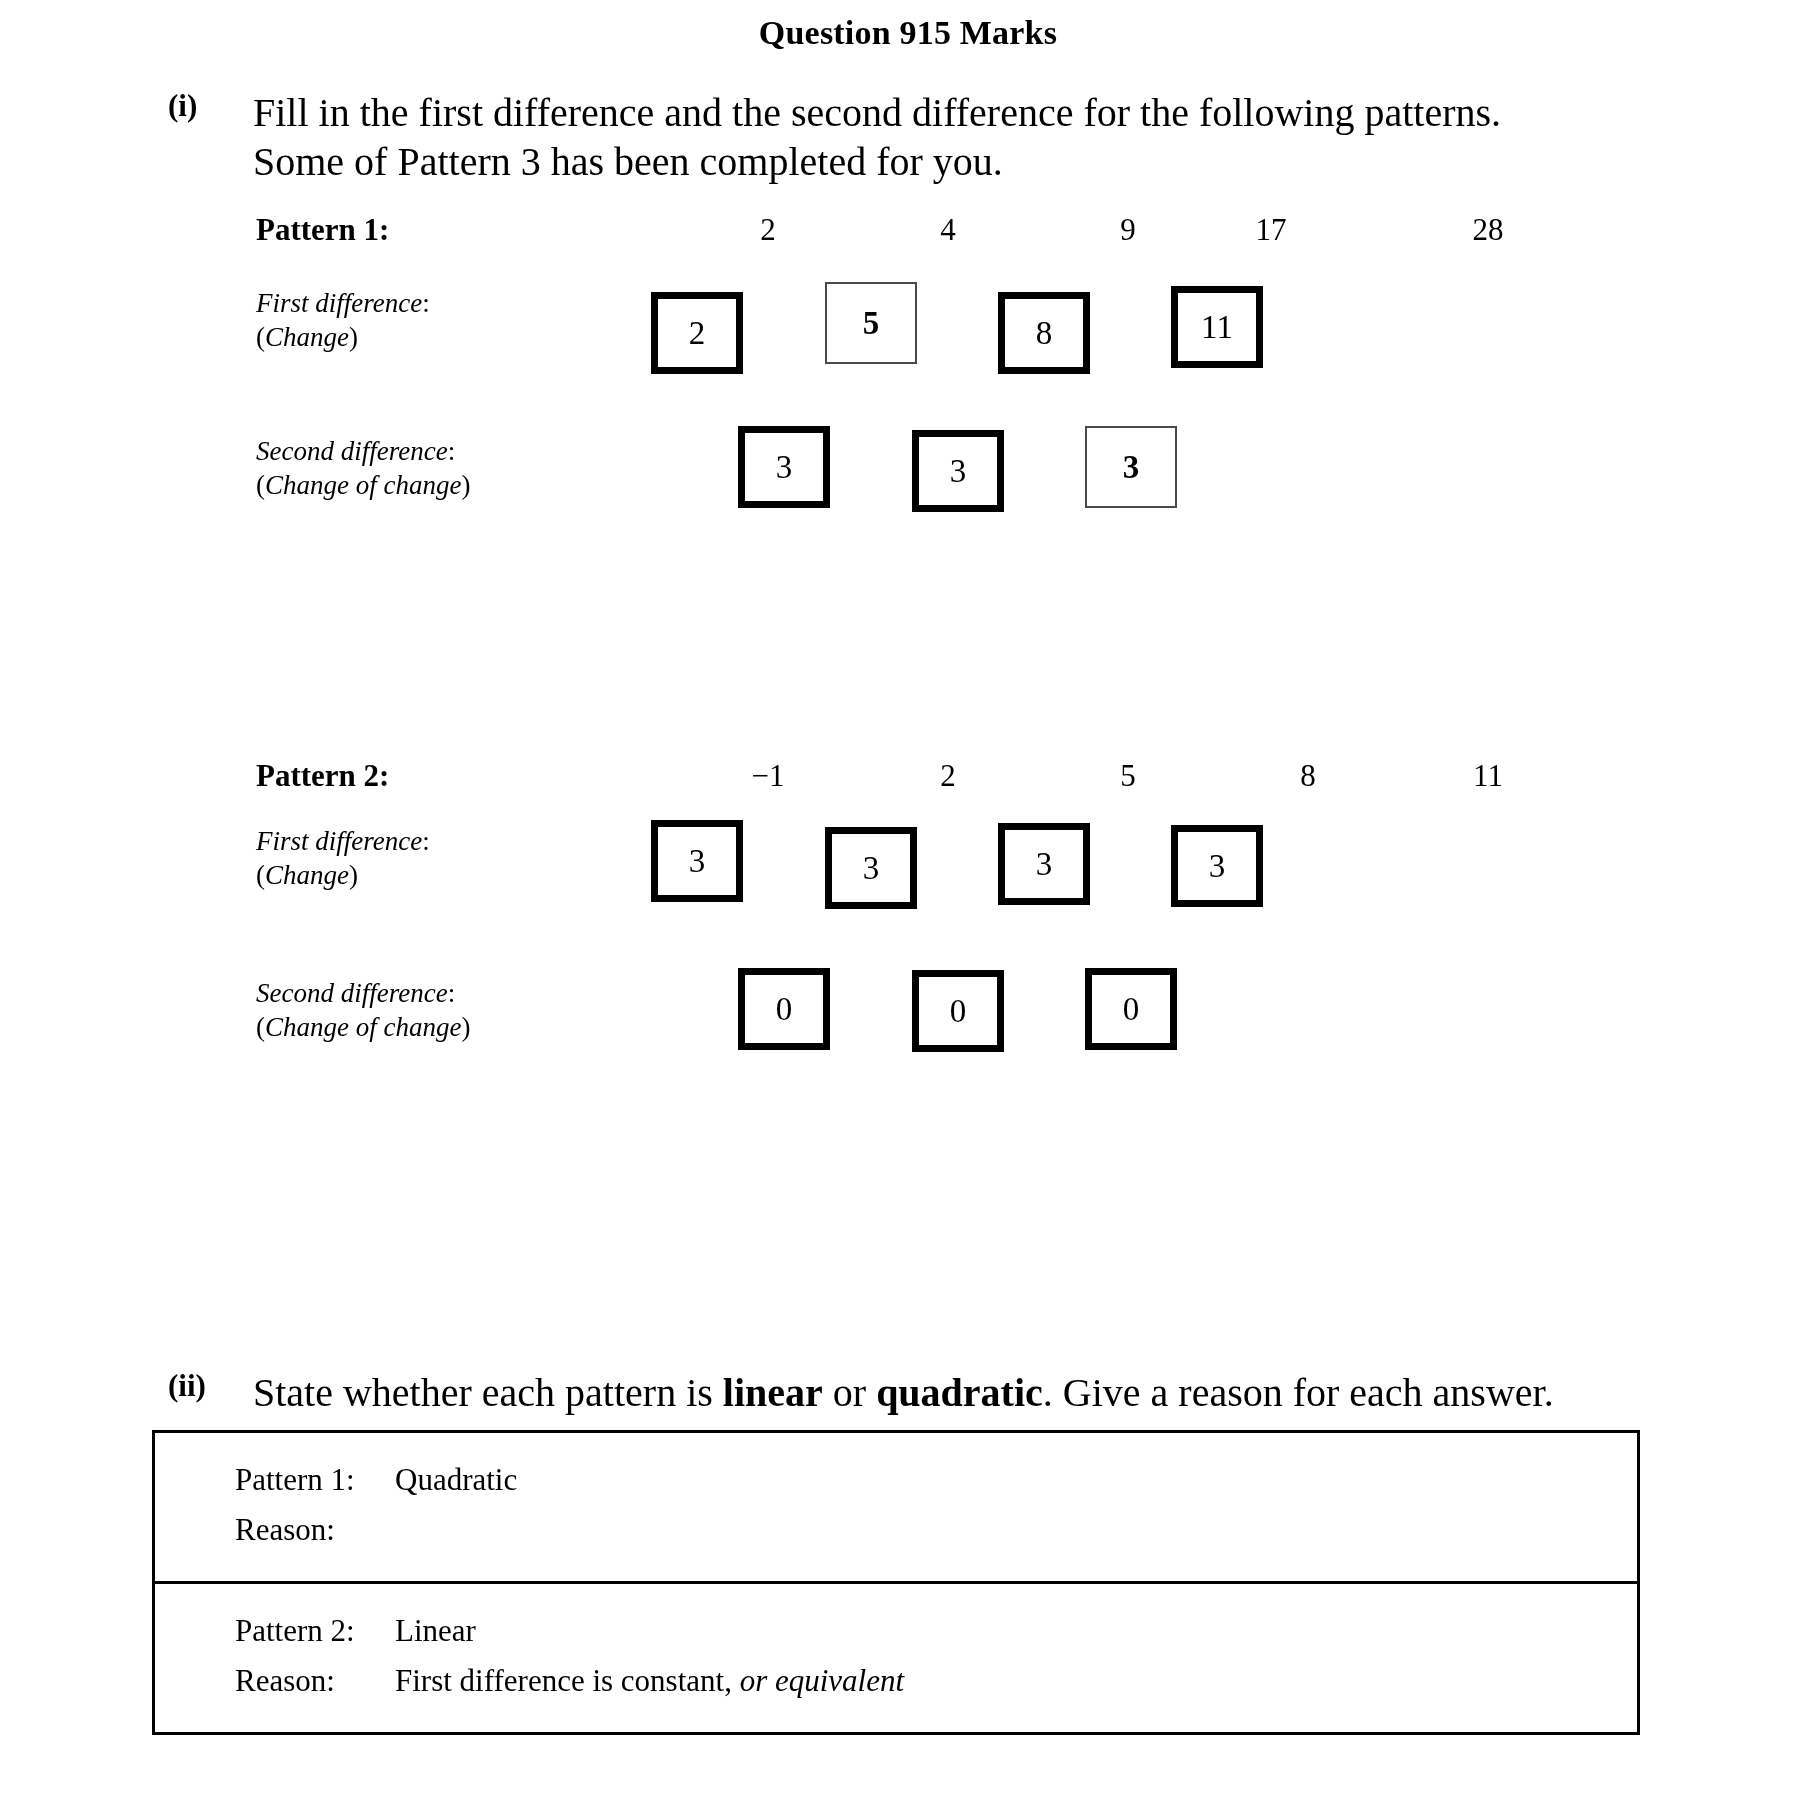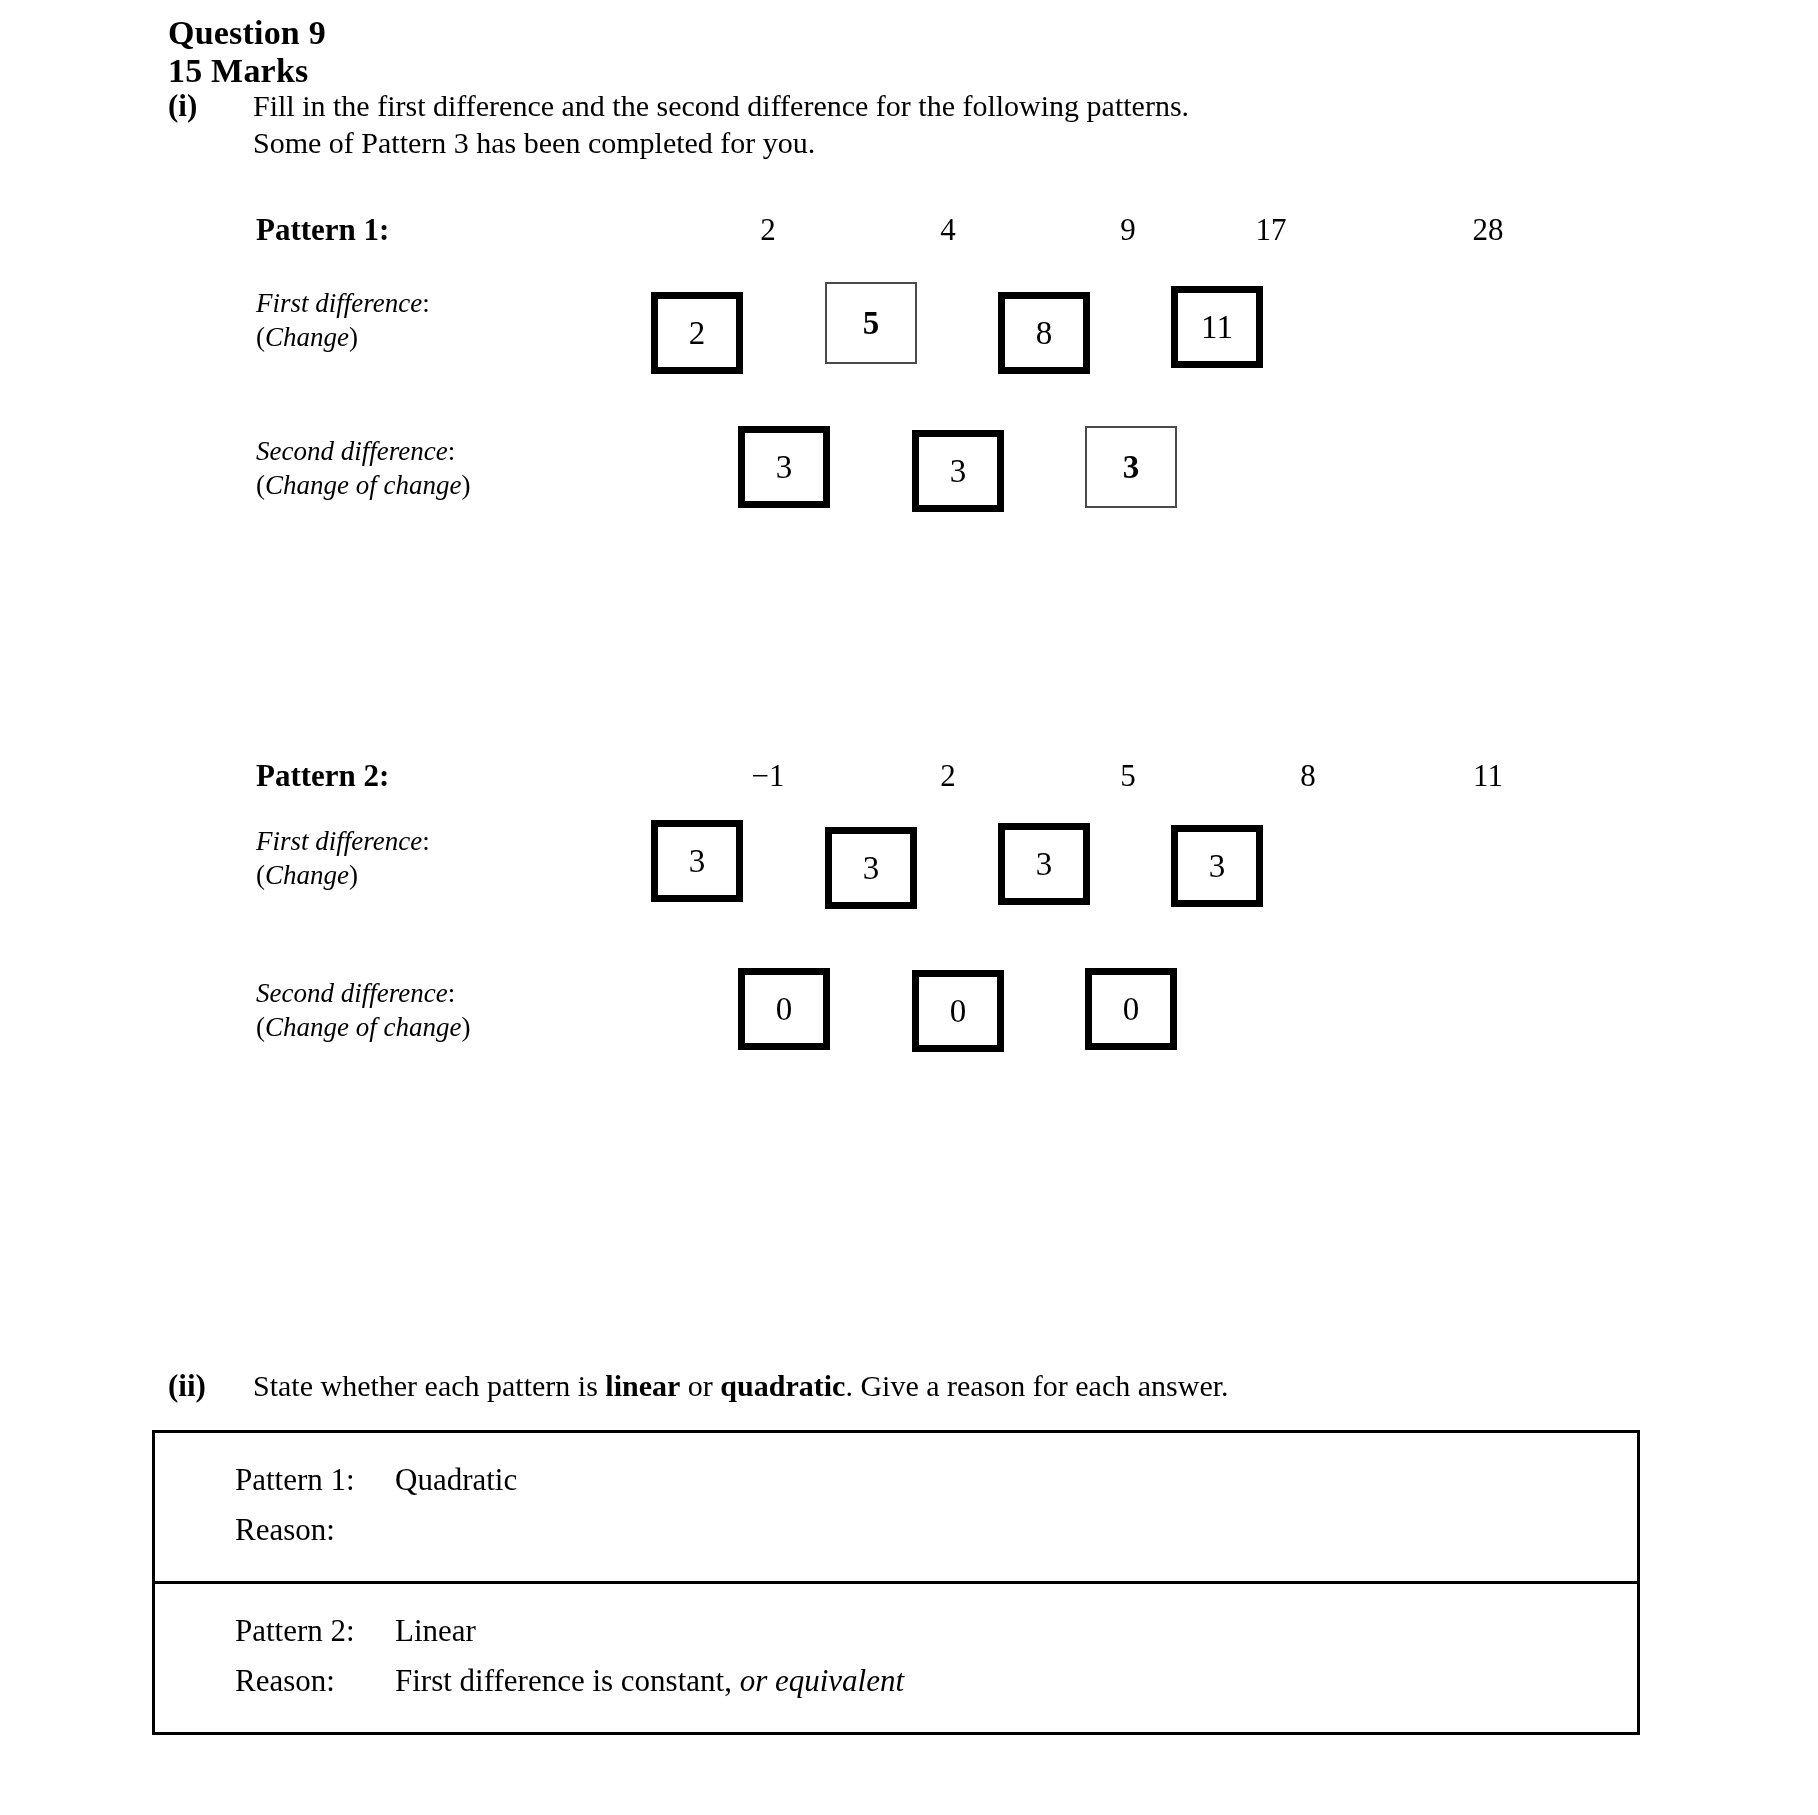--- a/index.html
+++ b/index.html
@@ -25,21 +25,20 @@
 
   
   .header {
     position: absolute;
     left: 168px;
     top: 14px;
     width: 1480px;
     display: flex;
     justify-content: center;
     align-items: baseline;
-    flex-direction: column;
   }
   .q-title, .marks {
     font-size: 34px;
     font-weight: bold;
     letter-spacing: 0.2px;
   }
 
   
   .part-i {
     position: absolute;
@@ -51,21 +50,21 @@
     display: flex;
     align-items: flex-start;
   }
   .part-label {
     font-size: 31px;
     font-weight: bold;
     width: 85px;
     flex: none;
   }
   .part-text {
-    font-size: 30px;
+    font-size: 40px;
     line-height: 1.23;
   }
 
   
   .pattern-block {
     position: absolute;
     left: 168px;
     width: 1460px;
   }
   #pattern-block-1 { top: 212px; }

